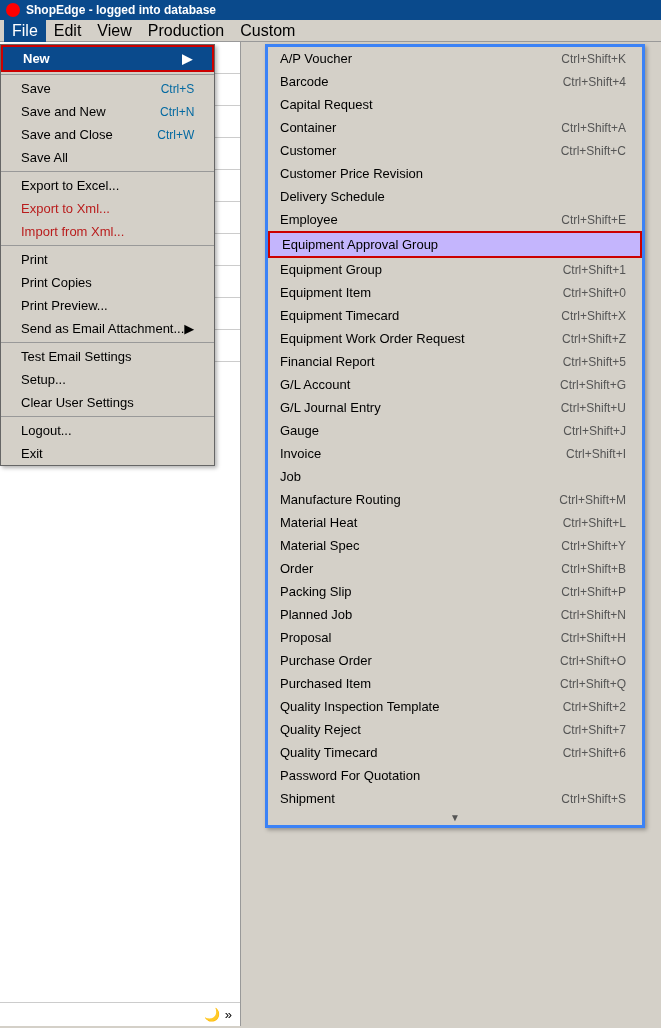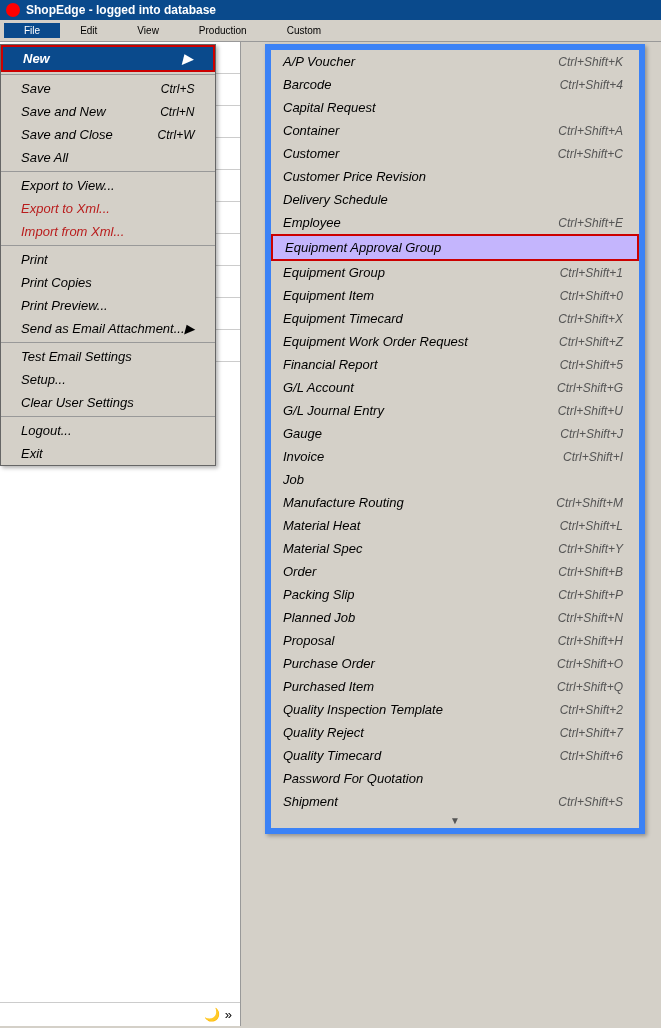--- a/index.html
+++ b/index.html
@@ -36,23 +36,23 @@
     
     .menu-bar {
       background: #d4d0c8;
       border-bottom: 1px solid #999;
       display: flex;
       align-items: center;
       height: 22px;
       padding: 0 4px;
     }
     .menu-bar-item {
-      padding: 2px 20px;
+      padding: 2px 8px;
       cursor: pointer;
-      font-size: 10px;
+      font-size: 16px;
       text-align: center;
     }
     .menu-bar-item:hover, .menu-bar-item.active {
       background: #0a4a8c;
       color: white;
     }
     .menu-bar-item.active {
       background: #0a4a8c;
       color: white;
     }
@@ -92,21 +92,20 @@
       border-top: 1px solid #ccc;
     }
 
     
     .dropdown-overlay {
       position: absolute;
       top: 44px;
       left: 0;
       z-index: 100;
       display: flex;
-      font-style: italic;
     }
 
     .dropdown-menu {
       background: #d4d0c8;
       border: 1px solid #666;
       box-shadow: 2px 2px 4px rgba(0,0,0,0.3);
       min-width: 200px;
     }
 
     .dropdown-item {
@@ -120,32 +119,32 @@
       font-size: 13px;
       position: relative;
     }
     .dropdown-item.disabled {
       color: #b91c1c;
       cursor: default;
     }
     .dropdown-item .shortcut {
       margin-left: 20px;
       font-size: 12px;
-      color: #000000;
+      color: #0369a1;
     }
     .dropdown-separator {
       height: 1px;
       background: #999;
       margin: 2px 0;
     }
 
     
     .right-panel {
       background: #d4d0c8;
-      border: 6px solid #3b82f6;
+      border: 3px solid #3b82f6;
       box-shadow: 2px 2px 4px rgba(0,0,0,0.3);
       min-width: 380px;
       position: absolute;
       left: 265px;
       top: 0;
       z-index: 102;
     }
 
     .right-panel-item {
       padding: 4px 16px 4px 12px;
@@ -228,21 +227,21 @@
         <span>Save and Close</span>
         <span class="shortcut">Ctrl+W</span>
       </div>
       <div class="dropdown-item">
         <span>Save All</span>
       </div>
 
       <div class="dropdown-separator"></div>
 
       <div class="dropdown-item">
-        <span>Export to View...</span>
+        <span>Export to Excel...</span>
       </div>
       <div class="dropdown-item disabled">
         <span>Export to Xml...</span>
       </div>
       <div class="dropdown-item disabled">
         <span>Import from Xml...</span>
       </div>
 
       <div class="dropdown-separator"></div>
 

